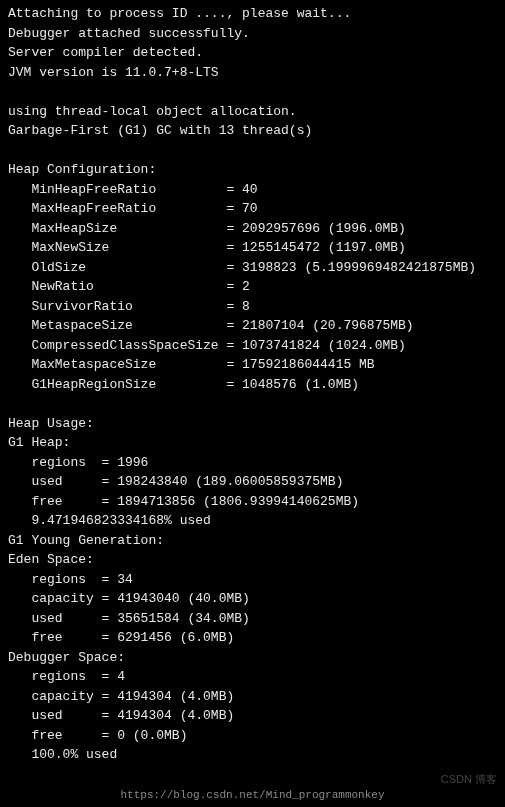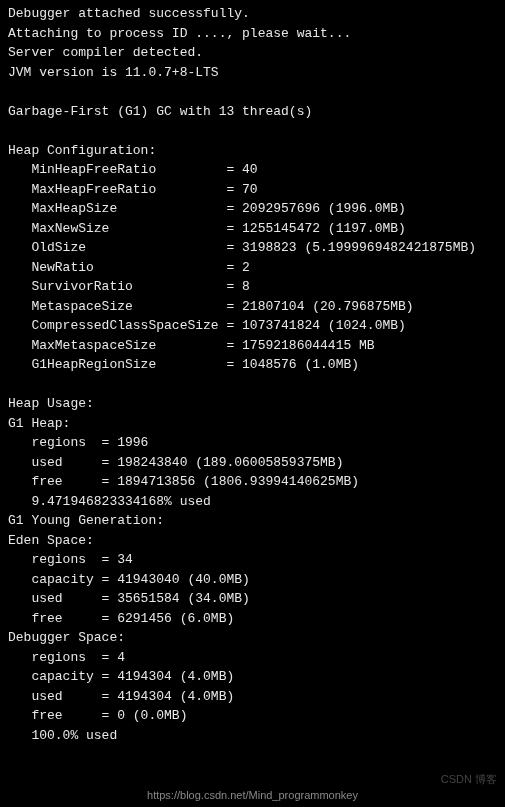--- a/index.html
+++ b/index.html
@@ -17,43 +17,44 @@
     }
     .line { white-space: pre; }
     .blank { height: 1.5em; }
     .watermark {
       position: absolute;
       bottom: 4px;
       left: 50%;
       transform: translateX(-50%);
       color: #888;
       font-size: 11px;
-      font-family: Liberation Sans, sans-serif;
+      font-family: Liberation Mono, monospace;
       pointer-events: none;
     }
     .wm-side {
       position: absolute;
       bottom: 20px;
       right: 8px;
       color: #444;
       font-size: 11px;
       font-family: sans-serif;
       pointer-events: none;
       text-align: center;
     }
   </style>
 </head>
 <body>
 
 <div>
+  <div class="line">Attaching to process ID ...., please wait...</div>
   <div class="line">Debugger attached successfully.</div>
-  <div class="line">Attaching to process ID ...., please wait...</div>
   <div class="line">Server compiler detected.</div>
   <div class="line">JVM version is 11.0.7+8-LTS</div>
   <div class="blank"></div>
+  <div class="line">using thread-local object allocation.</div>
   <div class="line">Garbage-First (G1) GC with 13 thread(s)</div>
   <div class="blank"></div>
 
   <div class="line">Heap Configuration:</div>
   <div id="heap-config-rows">
       <div class="line">   MinHeapFreeRatio         = 40</div>
       <div class="line">   MaxHeapFreeRatio         = 70</div>
       <div class="line">   MaxHeapSize              = 2092957696 (1996.0MB)</div>
       <div class="line">   MaxNewSize               = 1255145472 (1197.0MB)</div>
       <div class="line">   OldSize                  = 3198823 (5.1999969482421875MB)</div>

